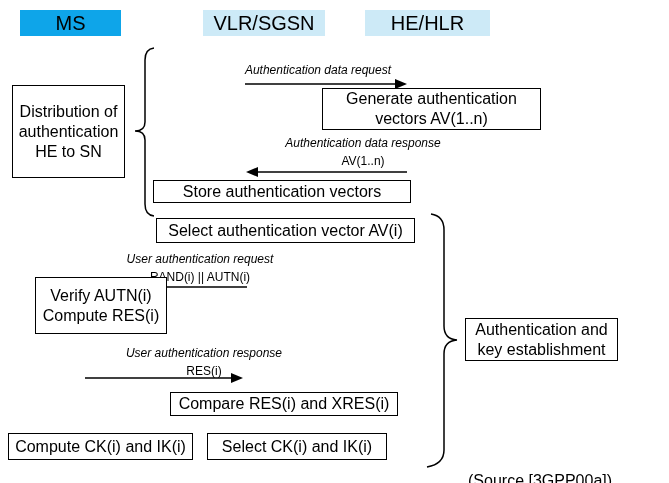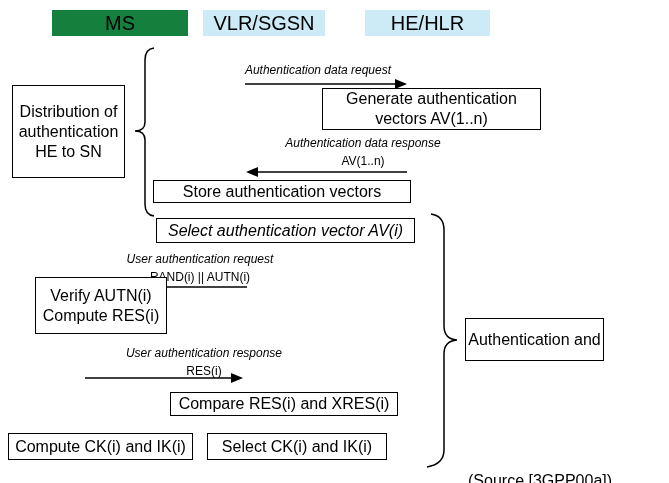--- a/index.html
+++ b/index.html
@@ -30,21 +30,21 @@
   .msg .param{font-style:normal;}
   .source-note{
     position:absolute;font-size:16px;white-space:nowrap;margin-top:17px;
   }
 </style>
 </head>
 <body style="--line: #000000; background: rgb(255, 255, 255);">
 
 <div class="canvas">
 
-  <div class="entity" style="left: 20px; top: 10px; width: 136px; background: #15803d; margin-left: 32px;">MS</div>
+  <div class="entity" style="left: 20px; top: 10px; width: 101px; background: #0ea5e9;">MS</div>
   <div class="entity" style="left: 203px; top: 10px; width: 122px; background: rgb(205, 234, 247);">VLR/SGSN</div>
   <div class="entity" style="left: 365px; top: 10px; width: 125px; background: rgb(205, 234, 247);">HE/HLR</div>
 
   <svg class="overlay" width="669" height="483" viewBox="0 0 669 483">
 
     <g>
       <line x1="245" y1="84" x2="397" y2="84"></line>
       <polygon points="407,84 395,79 395,89"></polygon>
     </g>
 
@@ -95,40 +95,41 @@
 
   <div class="pbox" style="left:322px;top:88px;width:219px;height:42px;">
     <div>Generate authentication</div>
     <div>vectors AV(1..n)</div>
   </div>
 
   <div class="pbox" style="left:153px;top:180px;width:258px;height:23px;">
     <div>Store authentication vectors</div>
   </div>
 
-  <div class="pbox" style="left:156px;top:218px;width:259px;height:25px;font-style:italic;">
+  <div class="pbox" style="left:156px;top:218px;width:259px;height:25px;">
     <div>Select authentication vector AV(i)</div>
   </div>
 
   <div class="pbox" style="left:35px;top:277px;width:132px;height:57px;">
     <div>Verify AUTN(i)</div>
     <div>Compute RES(i)</div>
   </div>
 
   <div class="pbox" style="left:170px;top:392px;width:228px;height:24px;">
     <div>Compare RES(i) and XRES(i)</div>
   </div>
 
   <div class="pbox" style="left:8px;top:433px;width:185px;height:27px;">
     <div>Compute CK(i) and IK(i)</div>
   </div>
 
   <div class="pbox" style="left:207px;top:433px;width:180px;height:27px;">
     <div>Select CK(i) and IK(i)</div>
   </div>
 
-  <div class="pbox" style="left:465px;top:318px;width:139px;height:43px;">
+  <div class="pbox" style="left:465px;top:318px;width:153px;height:43px;">
     <div>Authentication and</div>
+    <div>key establishment</div>
   </div>
 
   <div class="source-note" style="left:468px;top:455px;">(Source [3GPP00a])</div>
 
 </div>
 
 </body></html>

